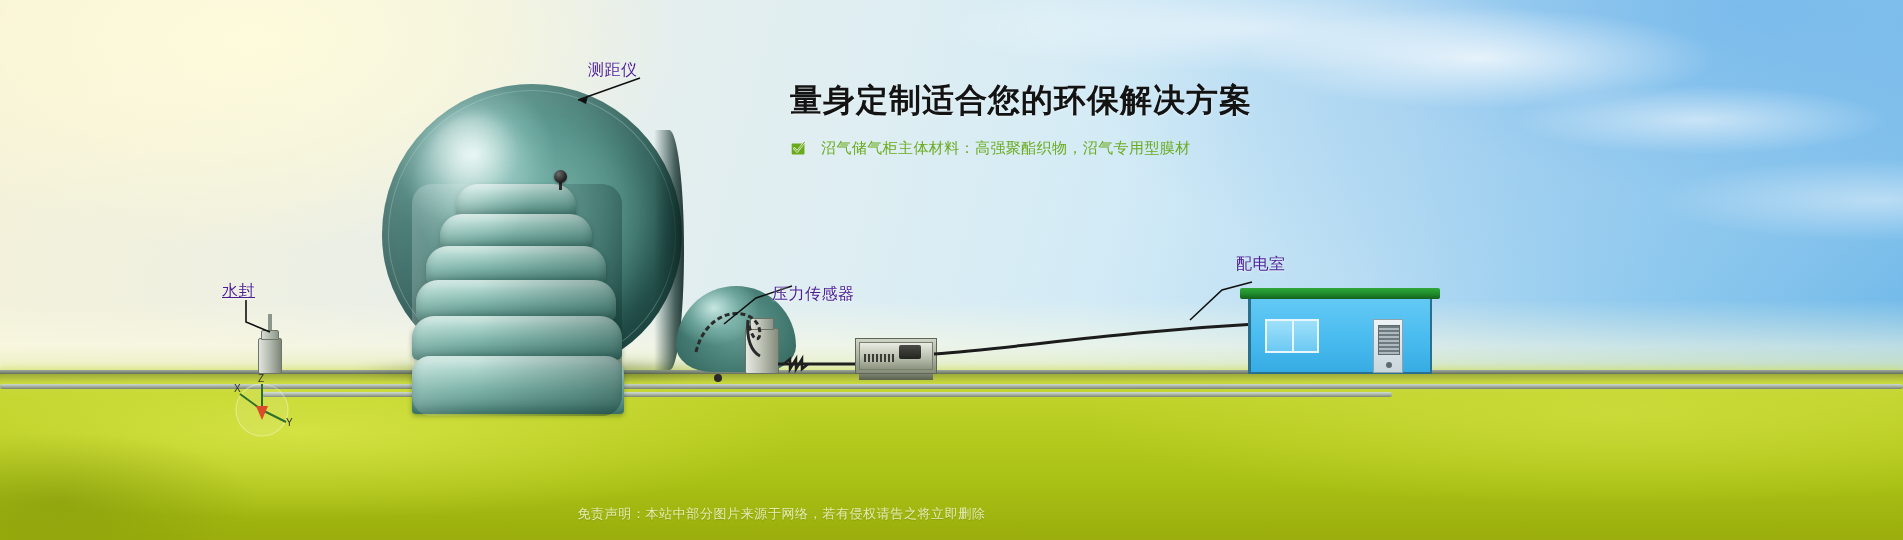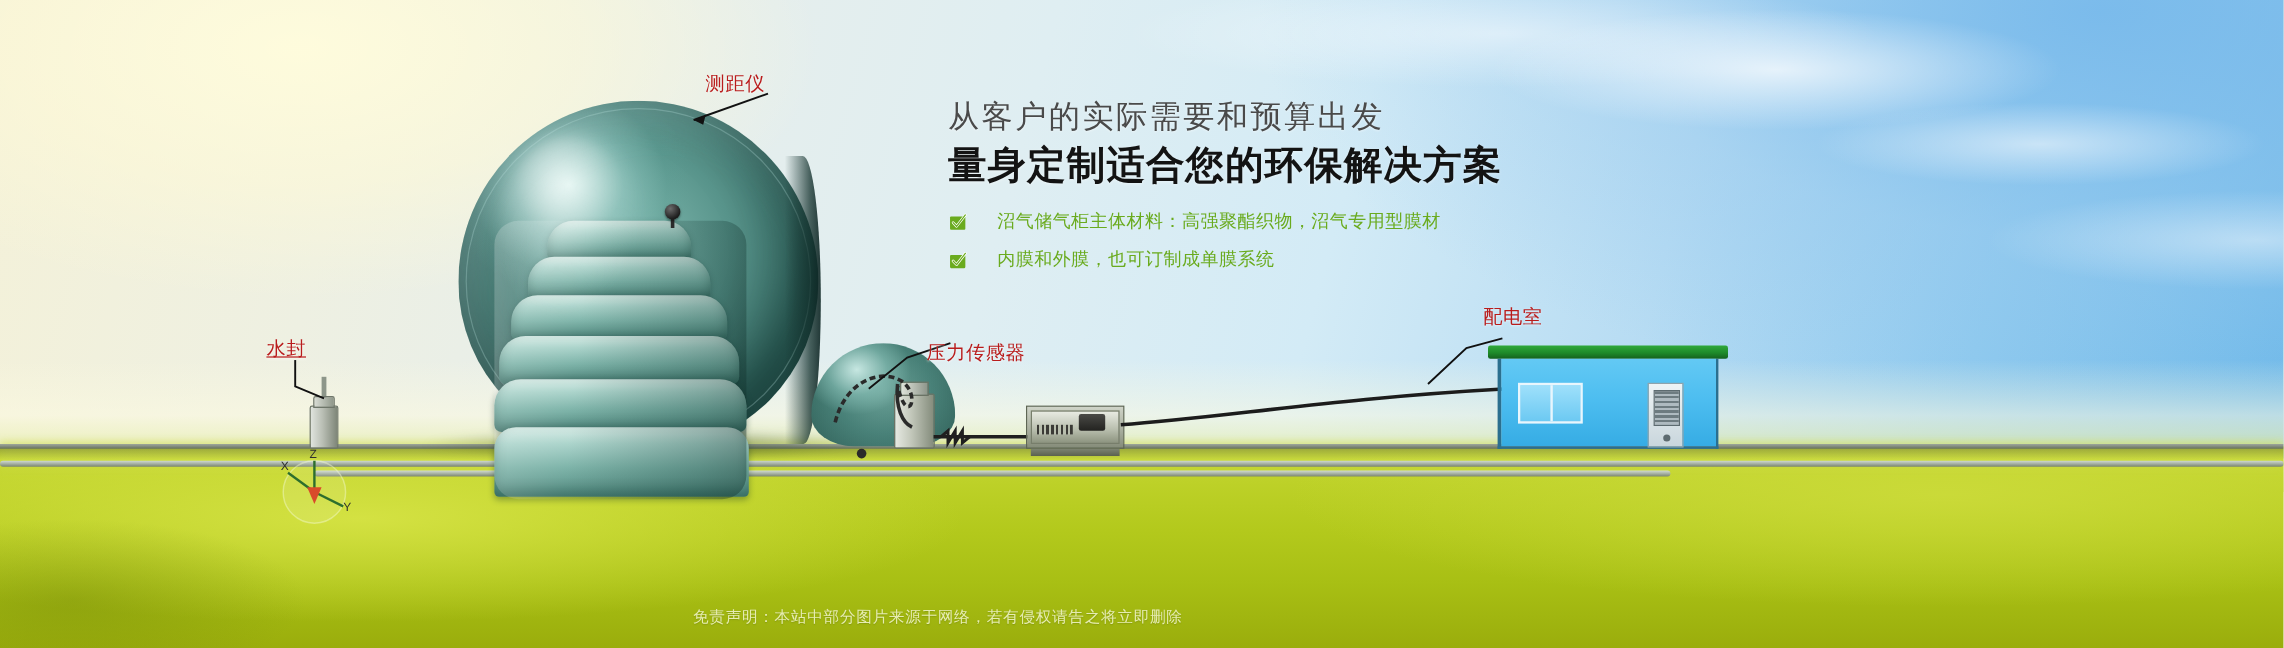--- a/index.html
+++ b/index.html
@@ -216,21 +216,21 @@
     background:repeating-linear-gradient(180deg,#6d7b80 0 2px,#aebac0 2px 4px);
     border:1px solid #5d6b70;
   }
   .bld-door-knob {
     position:absolute; left:12px; top:42px; width:6px; height:6px;
     border-radius:50%; background:#5d6b70;
   }
 
   
   .callout {
-    position:absolute; color:#b91c1c; font-size:16px; white-space:nowrap;
+    position:absolute; color:#4c1d95; font-size:16px; white-space:nowrap;
     letter-spacing:0.5px;
     text-shadow:0 1px 2px rgba(255,255,255,0.65);
   }
   .label-cj { left:588px; top:60px; }
   .label-sf { left:222px; top:281px;text-decoration:underline; }
   .label-py { left:772px; top:284px; }
   .label-pds{ left:1236px; top:254px; }
 
   .leader { position:absolute; pointer-events:none; }
 
@@ -244,21 +244,21 @@
     font-weight:400; margin-bottom:6px;
     text-shadow:0 1px 2px rgba(255,255,255,0.5);
   }
   .copy-title {
     font-size:32px; color:#131313; font-weight:bold; letter-spacing:1px;
     line-height:1.18; margin-bottom:20px;
     text-shadow:0 1px 3px rgba(255,255,255,0.45);
   }
   .bullets { list-style:none; }
   .bullet {
-    display:flex; align-items:center; gap:24px;
+    display:flex; align-items:center; gap:14px;
     font-size:15px; color:#6aab1e; line-height:1.1;
     margin-bottom:15px; letter-spacing:0.4px;
   }
   .bullet-icon { flex:0 0 auto; width:17px; height:17px; display:block; }
 
   
   .disclaimer {
     position:absolute; left:0; top:505px; width:1563px; text-align:center;
     font-size:13px; color:#e6ecb2; letter-spacing:0.6px;
     text-shadow:0 1px 1px rgba(90,110,10,0.35);
@@ -373,37 +373,28 @@
   <svg class="leader" style="left:1186px; top:278px;" width="70" height="46">
     <path d="M66 4 L 36 12 L 4 42" stroke="#111" stroke-width="1.6" fill="none"></path>
   </svg>
 
   <div class="callout label-cj">测距仪</div>
   <div class="callout label-sf">水封</div>
   <div class="callout label-py">压力传感器</div>
   <div class="callout label-pds">配电室</div>
 
   <div class="copy">
-    <div class="copy-sub">从客户的实际需要和预算出发</div>
     <div class="copy-title">量身定制适合您的环保解决方案</div>
     <ul class="bullets">
       <li class="bullet">
         <svg class="bullet-icon" viewBox="0 0 20 20">
           <path d="M3 4 h13 a1 1 0 0 1 1 1 v11 a1 1 0 0 1 -1 1 h-13 a1 1 0 0 1 -1 -1 v-11 a1 1 0 0 1 1 -1 z" fill="#6aab1e"></path>
           <path d="M5 10 l3.4 3.6 L17 2.5" stroke="#ffffff" stroke-width="2.6" fill="none" stroke-linecap="round" stroke-linejoin="round"></path>
           <path d="M5 10 l3.4 3.6 L17 2.5" stroke="#6aab1e" stroke-width="1.2" fill="none" stroke-linecap="round" stroke-linejoin="round"></path>
         </svg>
         <span>沼气储气柜主体材料：高强聚酯织物，沼气专用型膜材</span>
       </li>
-      <li class="bullet">
-        <svg class="bullet-icon" viewBox="0 0 20 20">
-          <path d="M3 4 h13 a1 1 0 0 1 1 1 v11 a1 1 0 0 1 -1 1 h-13 a1 1 0 0 1 -1 -1 v-11 a1 1 0 0 1 1 -1 z" fill="#6aab1e"></path>
-          <path d="M5 10 l3.4 3.6 L17 2.5" stroke="#ffffff" stroke-width="2.6" fill="none" stroke-linecap="round" stroke-linejoin="round"></path>
-          <path d="M5 10 l3.4 3.6 L17 2.5" stroke="#6aab1e" stroke-width="1.2" fill="none" stroke-linecap="round" stroke-linejoin="round"></path>
-        </svg>
-        <span>内膜和外膜，也可订制成单膜系统</span>
-      </li>
     </ul>
   </div>
 
   <div class="disclaimer">免责声明：本站中部分图片来源于网络，若有侵权请告之将立即删除</div>
 
 </div>
 
 </body></html>

